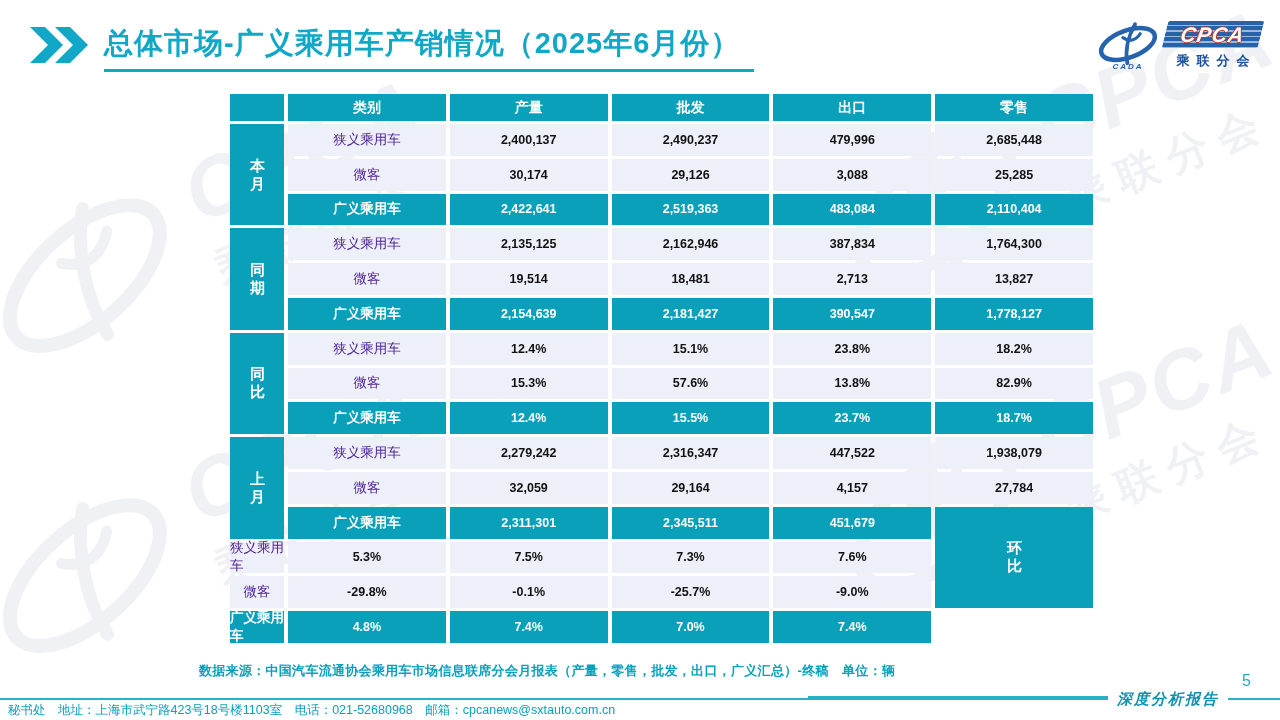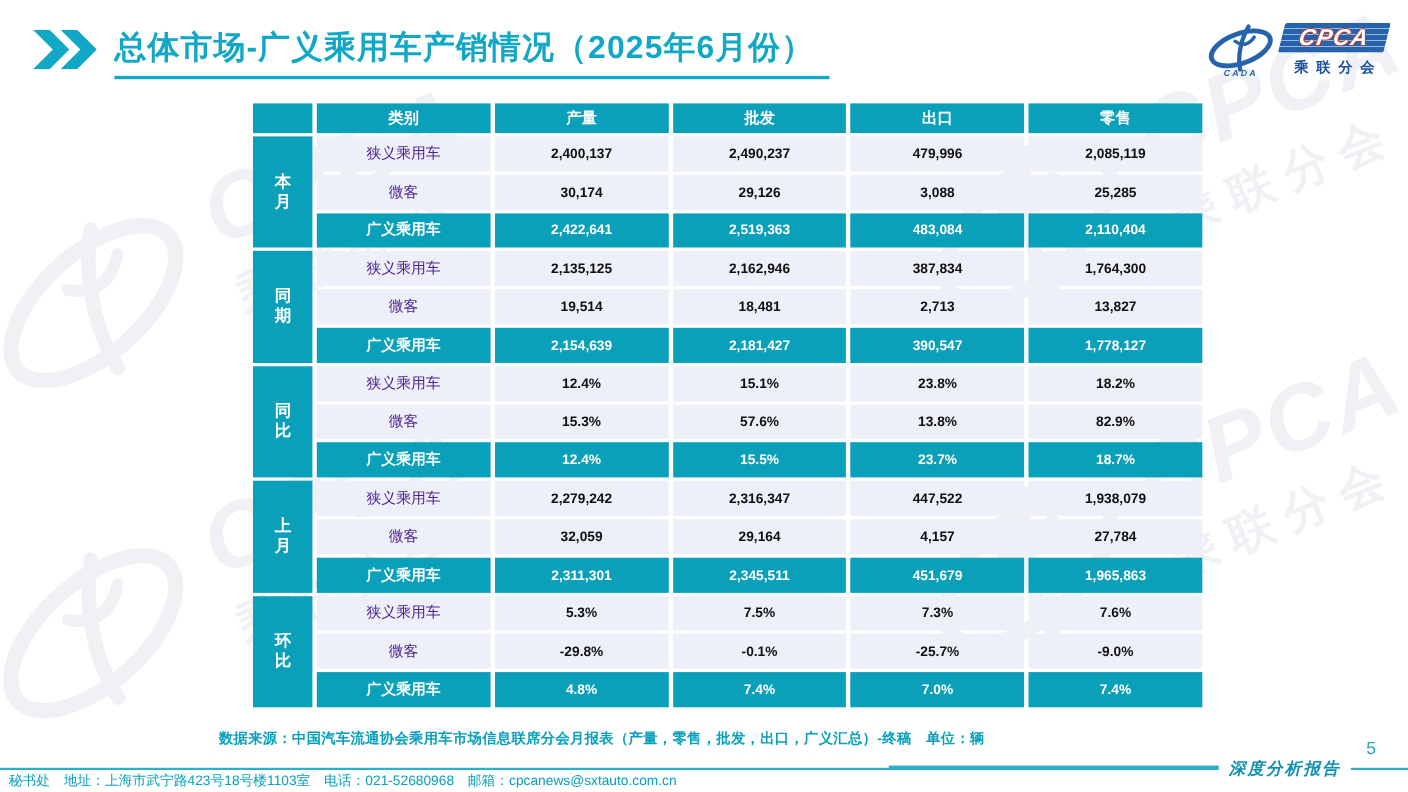--- a/index.html
+++ b/index.html
@@ -148,21 +148,21 @@
   <div class="th">出口</div>
   <div class="th">零售</div>
 
   <div class="gcell">
       <span>本月</span>
     </div>
   <div class="cat">狭义乘用车</div>
   <div class="val">2,400,137</div>
   <div class="val">2,490,237</div>
   <div class="val">479,996</div>
-  <div class="val">2,085,119</div>
+  <div class="val">2,685,448</div>
   <div class="cat">微客</div>
   <div class="val">30,174</div>
   <div class="val">29,126</div>
   <div class="val">3,088</div>
   <div class="val">25,285</div>
   <div class="cat hl">广义乘用车</div>
   <div class="val hl">2,422,641</div>
   <div class="val hl">2,519,363</div>
   <div class="val hl">483,084</div>
   <div class="val hl">2,110,404</div>
@@ -215,21 +215,20 @@
   <div class="val">1,938,079</div>
   <div class="cat">微客</div>
   <div class="val">32,059</div>
   <div class="val">29,164</div>
   <div class="val">4,157</div>
   <div class="val">27,784</div>
   <div class="cat hl">广义乘用车</div>
   <div class="val hl">2,311,301</div>
   <div class="val hl">2,345,511</div>
   <div class="val hl">451,679</div>
-  <div class="val hl">1,965,863</div>
 
   <div class="gcell">
       <span>环比</span>
     </div>
   <div class="cat">狭义乘用车</div>
   <div class="val">5.3%</div>
   <div class="val">7.5%</div>
   <div class="val">7.3%</div>
   <div class="val">7.6%</div>
   <div class="cat">微客</div>

